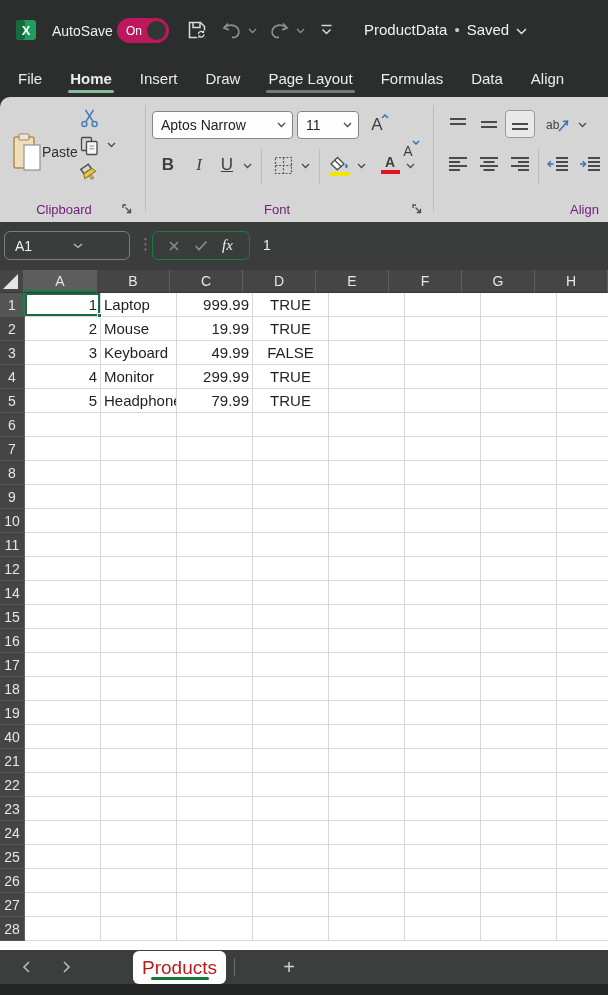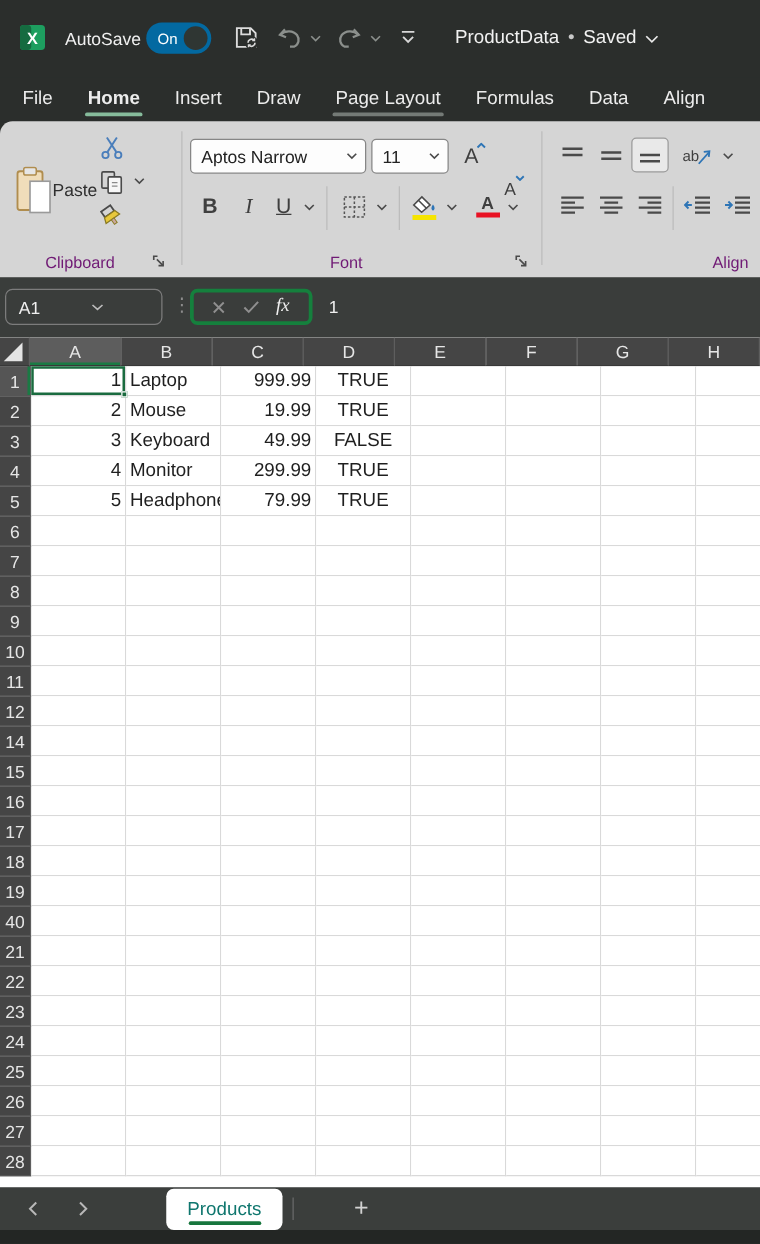--- a/index.html
+++ b/index.html
@@ -7,21 +7,21 @@
   .app {
     position:relative; width:608px; height:995px; overflow:hidden;
     font-family:"Liberation Sans", sans-serif; background:#2b2e2c;
   }
 
   
   .titlebar { position:relative; height:62px; background:#2b2e2c; }
   .excel-logo { position:absolute; left:15px; top:19px; }
   .autosave-label { position:absolute; left:52px; top:23px; color:#f0f0f0; font-size:14px; }
   .toggle { position:absolute; left:117px; top:18px; width:52px; height:25px;
-    background:#0369a1; border-radius:13px; display:flex; align-items:center; cursor:pointer; }
+    background:#be185d; border-radius:13px; display:flex; align-items:center; cursor:pointer; }
   .toggle-text { color:#fff; font-size:12px; margin-left:9px; }
   .toggle-knob { position:absolute; right:3px; top:3px; width:19px; height:19px;
     border-radius:50%; background:#2f3633; }
   .tb-icon { position:absolute; display:flex; align-items:center; justify-content:center; }
   .save-icon { left:185px; top:18px; }
   .undo-icon { left:221px; top:22px; }
   .undo-chev { left:248px; top:28px; }
   .redo-icon { left:268px; top:22px; }
   .redo-chev { left:296px; top:28px; }
   .overflow-icon { left:320px; top:24px; }
@@ -69,21 +69,21 @@
   .grow-wrap { position:relative; }
   .grow-wrap .caret { position:absolute; }
 
   
   .formulabar { position:relative; height:48px; background:#3a3d3b; }
   .namebox { position:absolute; left:4px; top:9px; width:126px; height:29px; border:1px solid #7c7c7c;
     border-radius:6px; display:flex; align-items:center; color:#f0f0f0; font-size:14px; cursor:pointer; }
   .namebox span { flex:1; padding-left:10px; }
   .namebox .cchev { padding-right:8px; }
   .fb-dots { position:absolute; left:138px; top:13px; color:#8d8d8d; font-size:15px; letter-spacing:0; }
-  .fxbox { position:absolute; left:152px; top:9px; width:98px; height:29px; border:3px solid #15803d;
+  .fxbox { position:absolute; left:152px; top:9px; width:98px; height:29px; border:1px solid #15803d;
     border-radius:6px; display:flex; align-items:center; justify-content:space-around; padding:0 8px; }
   .fx-label { color:#f0f0f0; font-size:15px; font-family:"Liberation Serif",serif; cursor:pointer; }
   .fx-label i { margin-right:1px; }
   .formula-value { position:absolute; left:263px; top:15px; color:#f0f0f0; font-size:14px; cursor:text; }
 
   
   .grid { position:relative; height:680px; background:#fff; overflow:hidden; }
   .hdr-row { display:flex; height:23px; }
   .corner { width:25px; height:23px; background:#454545; border-right:1px solid #5e5e5e;
     border-bottom:1px solid #383838; position:relative; cursor:pointer; }
@@ -102,21 +102,21 @@
   .cell.sel { position:relative; box-shadow:inset 0 0 0 2px #1a6b3f; z-index:2; overflow:visible; }
   .fill-handle { position:absolute; right:-2px; bottom:-2px; width:5px; height:5px;
     background:#1a6b3f; border:1px solid #fff; z-index:3; }
 
   
   .tabbar { position:relative; height:34px; background:#3b3e3c; }
   .nav-chev { position:absolute; top:5px; width:24px; height:24px; display:flex; align-items:center;
     justify-content:center; cursor:pointer; }
   .sheet-tab { position:absolute; left:133px; top:1px; width:93px; height:33px; background:#fff;
     border-radius:6px; display:flex; align-items:center; justify-content:center; cursor:pointer; }
-  .sheet-tab-label { font-size:15px; color:#0f766e; }
+  .sheet-tab-label { font-size:19px; color:#b91c1c; }
   .sheet-underline { position:absolute; bottom:4px; left:50%; transform:translateX(-50%);
     width:58px; height:3px; background:#17763d; border-radius:2px; }
   .tab-sep { position:absolute; left:234px; top:8px; width:1px; height:18px; background:#6a6a6a; }
   .add-sheet { position:absolute; left:276px; top:5px; width:26px; height:24px; display:flex;
     align-items:center; justify-content:center; cursor:pointer; color:#d2d2d2; font-size:20px; }
 
   .statusstrip { height:11px; background:#232624; }
 
   svg { display:block; }
 </style>

